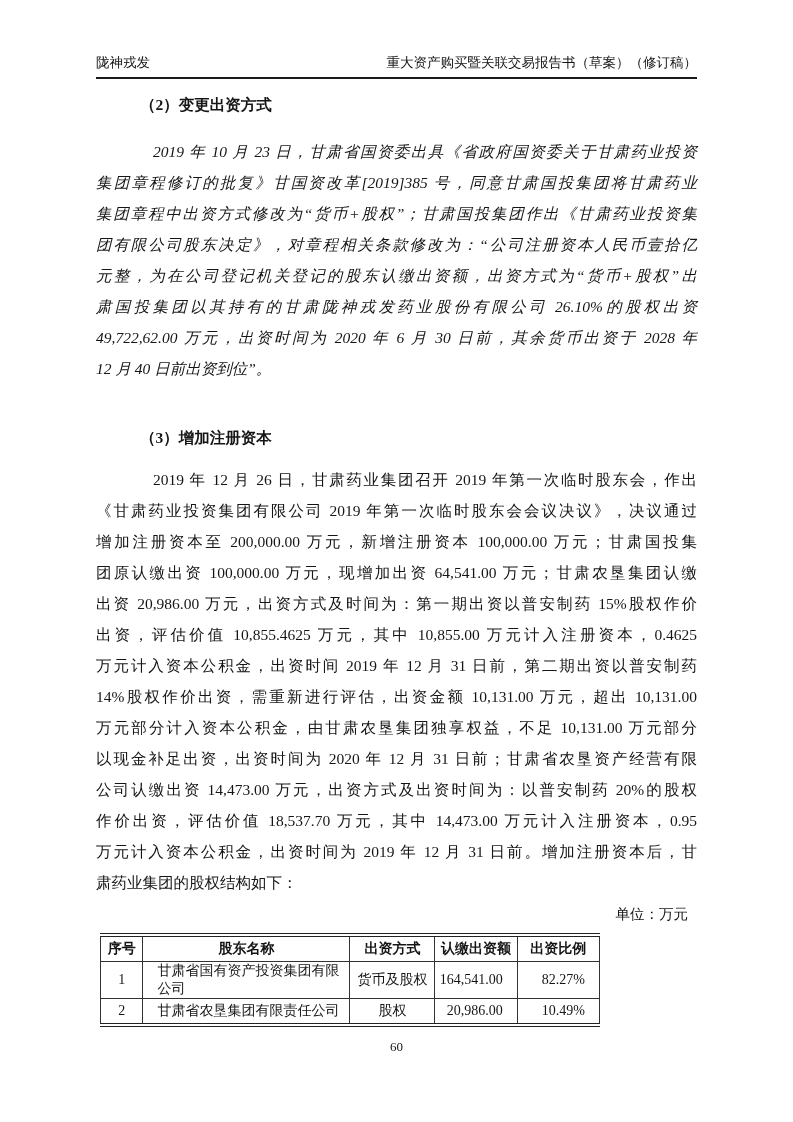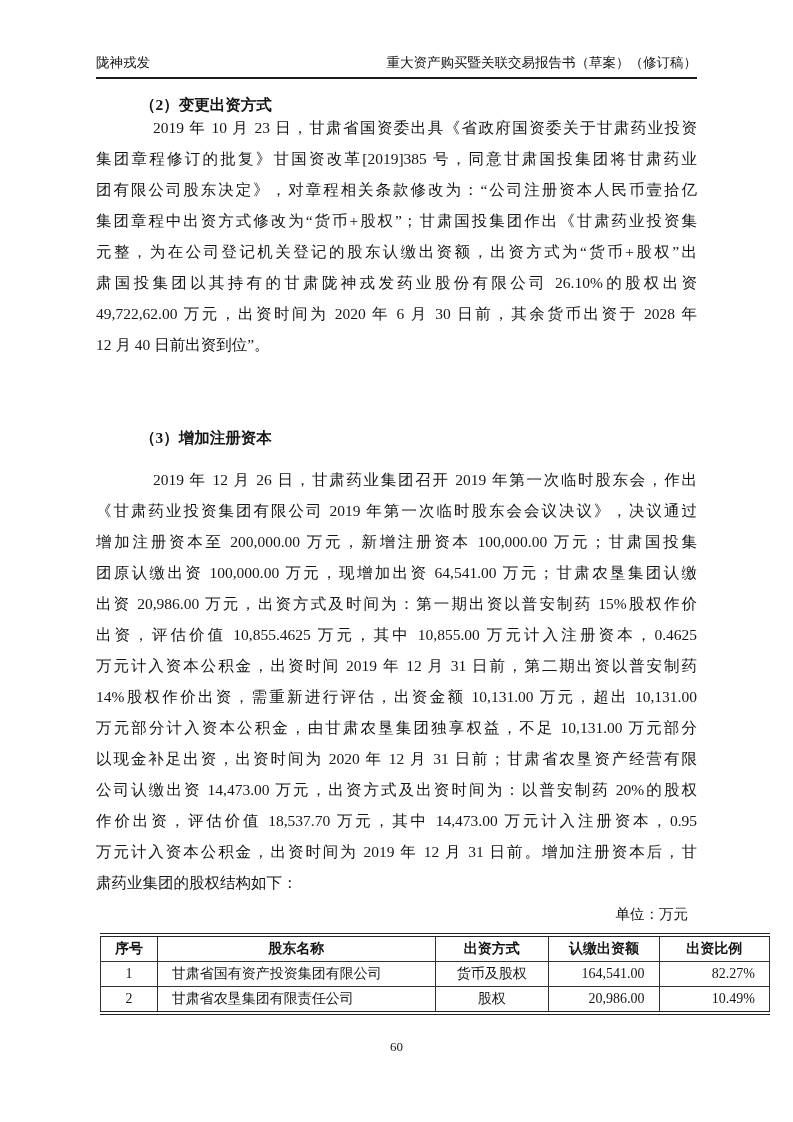--- a/index.html
+++ b/index.html
@@ -27,37 +27,37 @@
     padding-left:44px;box-sizing:border-box;
     line-height:22px;
   }
   .h2pos{top:94px;}
   .h3pos{top:427px;}
   
   .para{
     position:absolute;left:96px;width:601px;
     font-size:15.5px;
   }
-  .p1pos{top:112px;}
+  .p1pos{top:136px;font-style:italic;}
   .p2pos{top:464px;}
   .line{
     height:31px;line-height:31px;
     text-align:justify;text-align-last:justify;
     white-space:nowrap;
   }
   .line.first{text-indent:57px;}
   .line.last{text-align-last:left;}
   
   .unit{
     position:absolute;left:96px;width:592px;top:904px;
     text-align:right;font-size:14.5px;line-height:20px;
   }
   
   .stock-table{
-    position:absolute;left:100px;top:933px;width:670px;
+    position:absolute;left:100px;top:933px;width:500px;
     border-collapse:collapse;table-layout:fixed;
     font-size:14px;
     border-top:4px double #222;
     border-bottom:4px double #222;
   }
   .stock-table col.w0{width:8.5%;}
   .stock-table col.w1{width:41.5%;}
   .stock-table col.w2{width:17%;}
   .stock-table col.w3{width:16.5%;}
   .stock-table col.w4{width:16.5%;}
@@ -86,22 +86,22 @@
   <div class="header">
     <span>陇神戎发</span>
     <span>重大资产购买暨关联交易报告书（草案）（修订稿）</span>
   </div>
 
   <div class="heading h2pos">（2）变更出资方式</div>
 
   <div class="para p1pos">
       <div class="line first">2019 年 10 月 23 日，甘肃省国资委出具《省政府国资委关于甘肃药业投资</div>
       <div class="line">集团章程修订的批复》甘国资改革[2019]385 号，同意甘肃国投集团将甘肃药业</div>
+      <div class="line">集团章程中出资方式修改为“货币+股权”；甘肃国投集团作出《甘肃药业投资集</div>
       <div class="line">团有限公司股东决定》，对章程相关条款修改为：“公司注册资本人民币壹拾亿</div>
-      <div class="line">集团章程中出资方式修改为“货币+股权”；甘肃国投集团作出《甘肃药业投资集</div>
       <div class="line">元整，为在公司登记机关登记的股东认缴出资额，出资方式为“货币+股权”出</div>
       <div class="line">肃国投集团以其持有的甘肃陇神戎发药业股份有限公司 26.10%的股权出资</div>
       <div class="line">49,722,62.00 万元，出资时间为 2020 年 6 月 30 日前，其余货币出资于 2028 年</div>
       <div class="line last">12 月 40 日前出资到位”。</div>
     </div>
 
   <div class="heading h3pos">（3）增加注册资本</div>
 
   <div class="para p2pos">
       <div class="line first">2019 年 12 月 26 日，甘肃药业集团召开 2019 年第一次临时股东会，作出</div>

